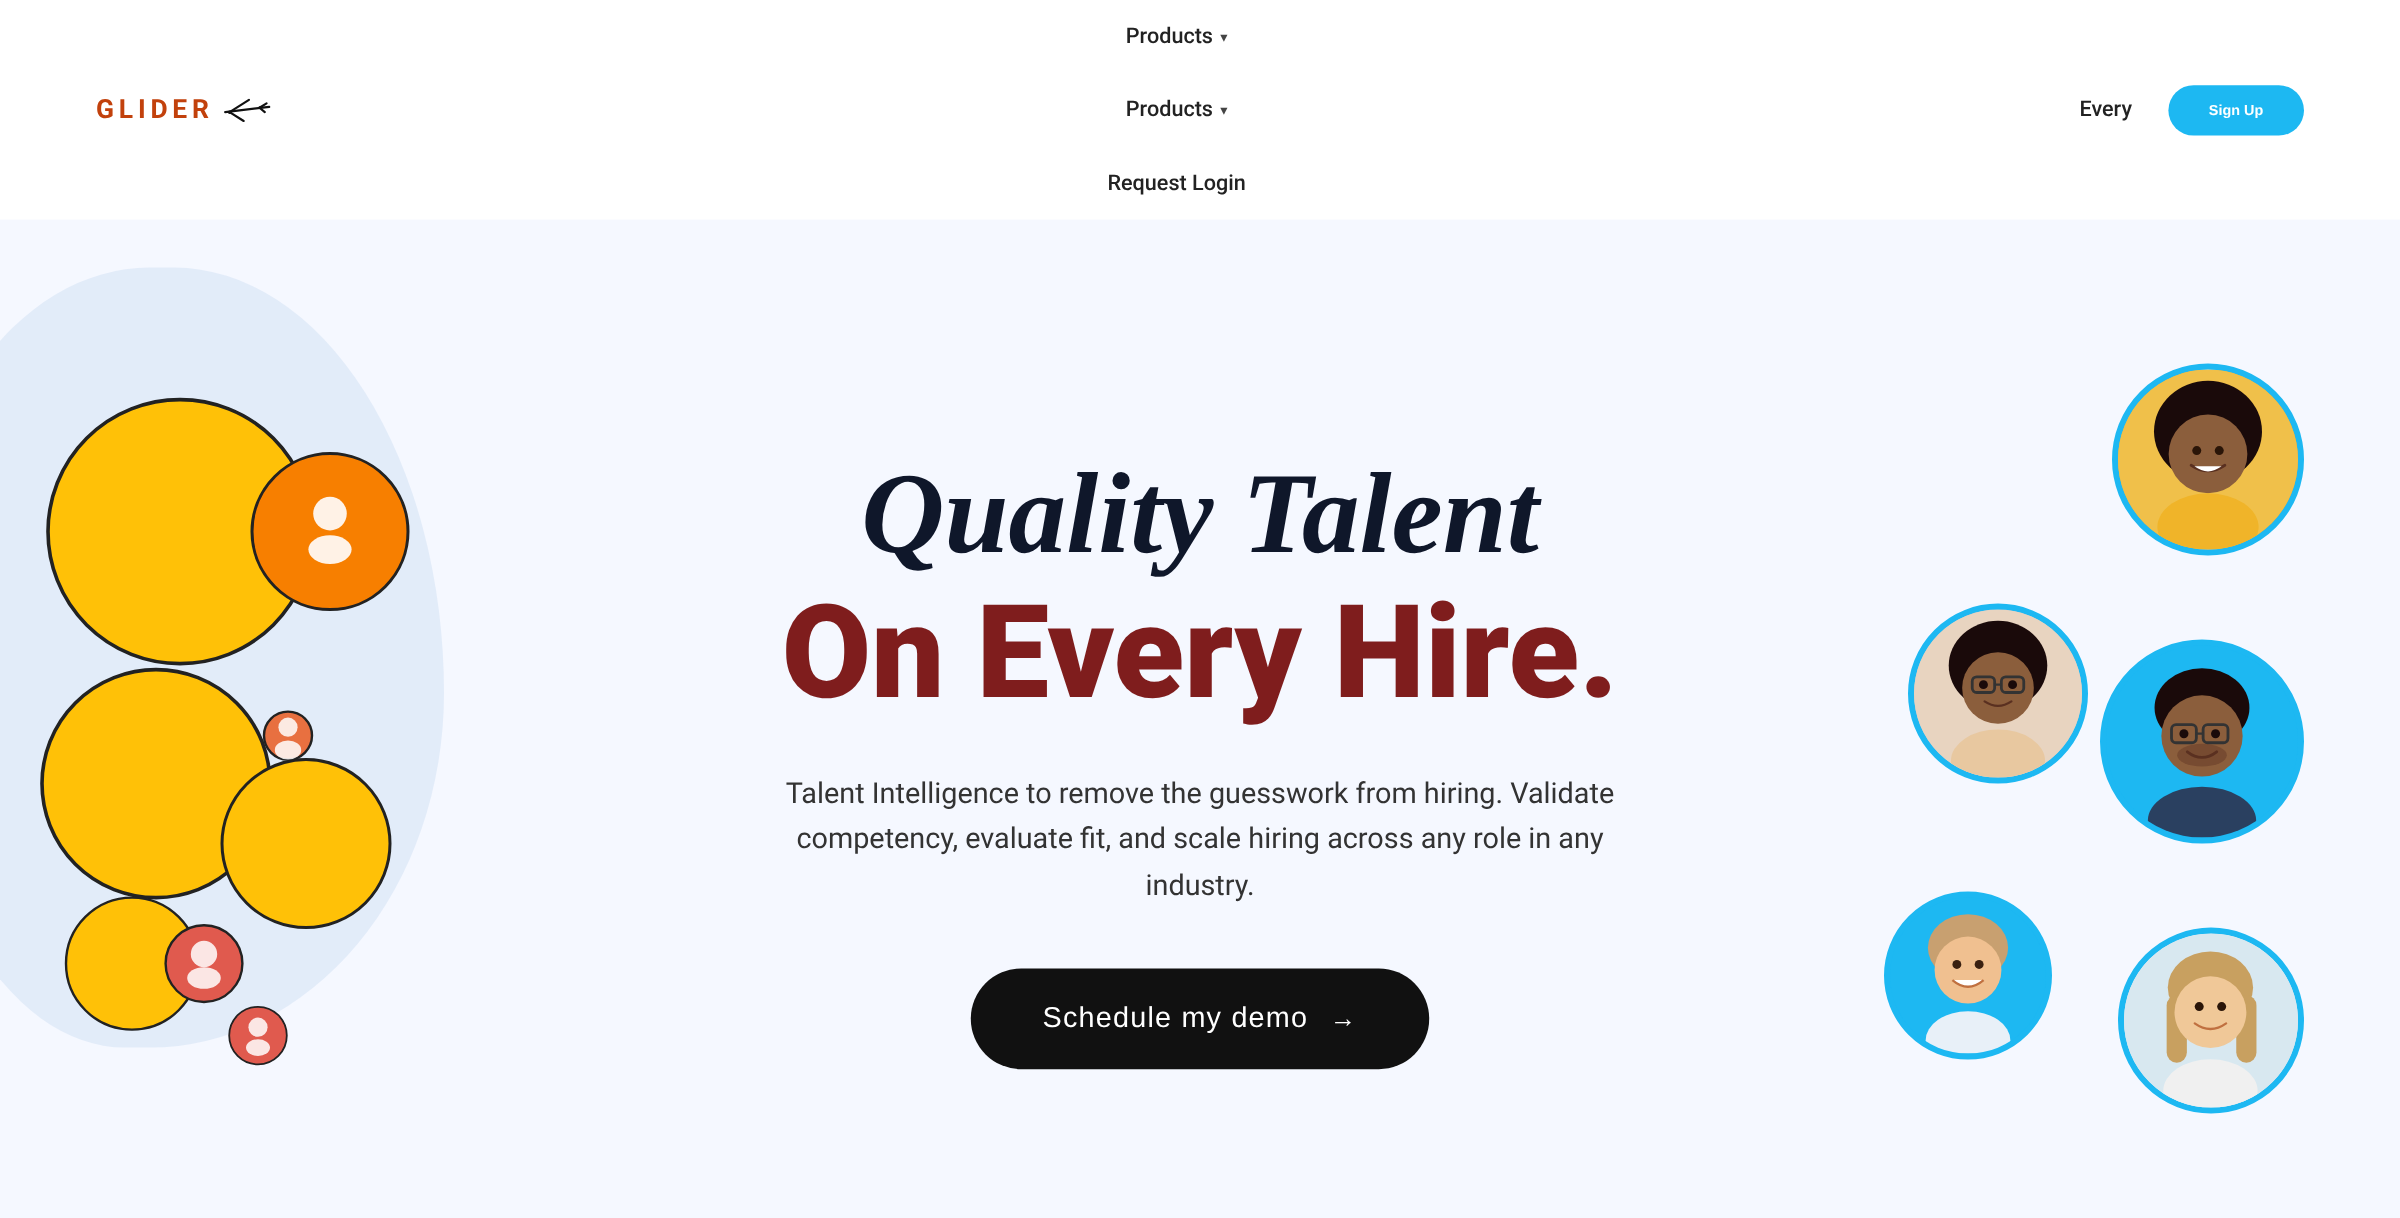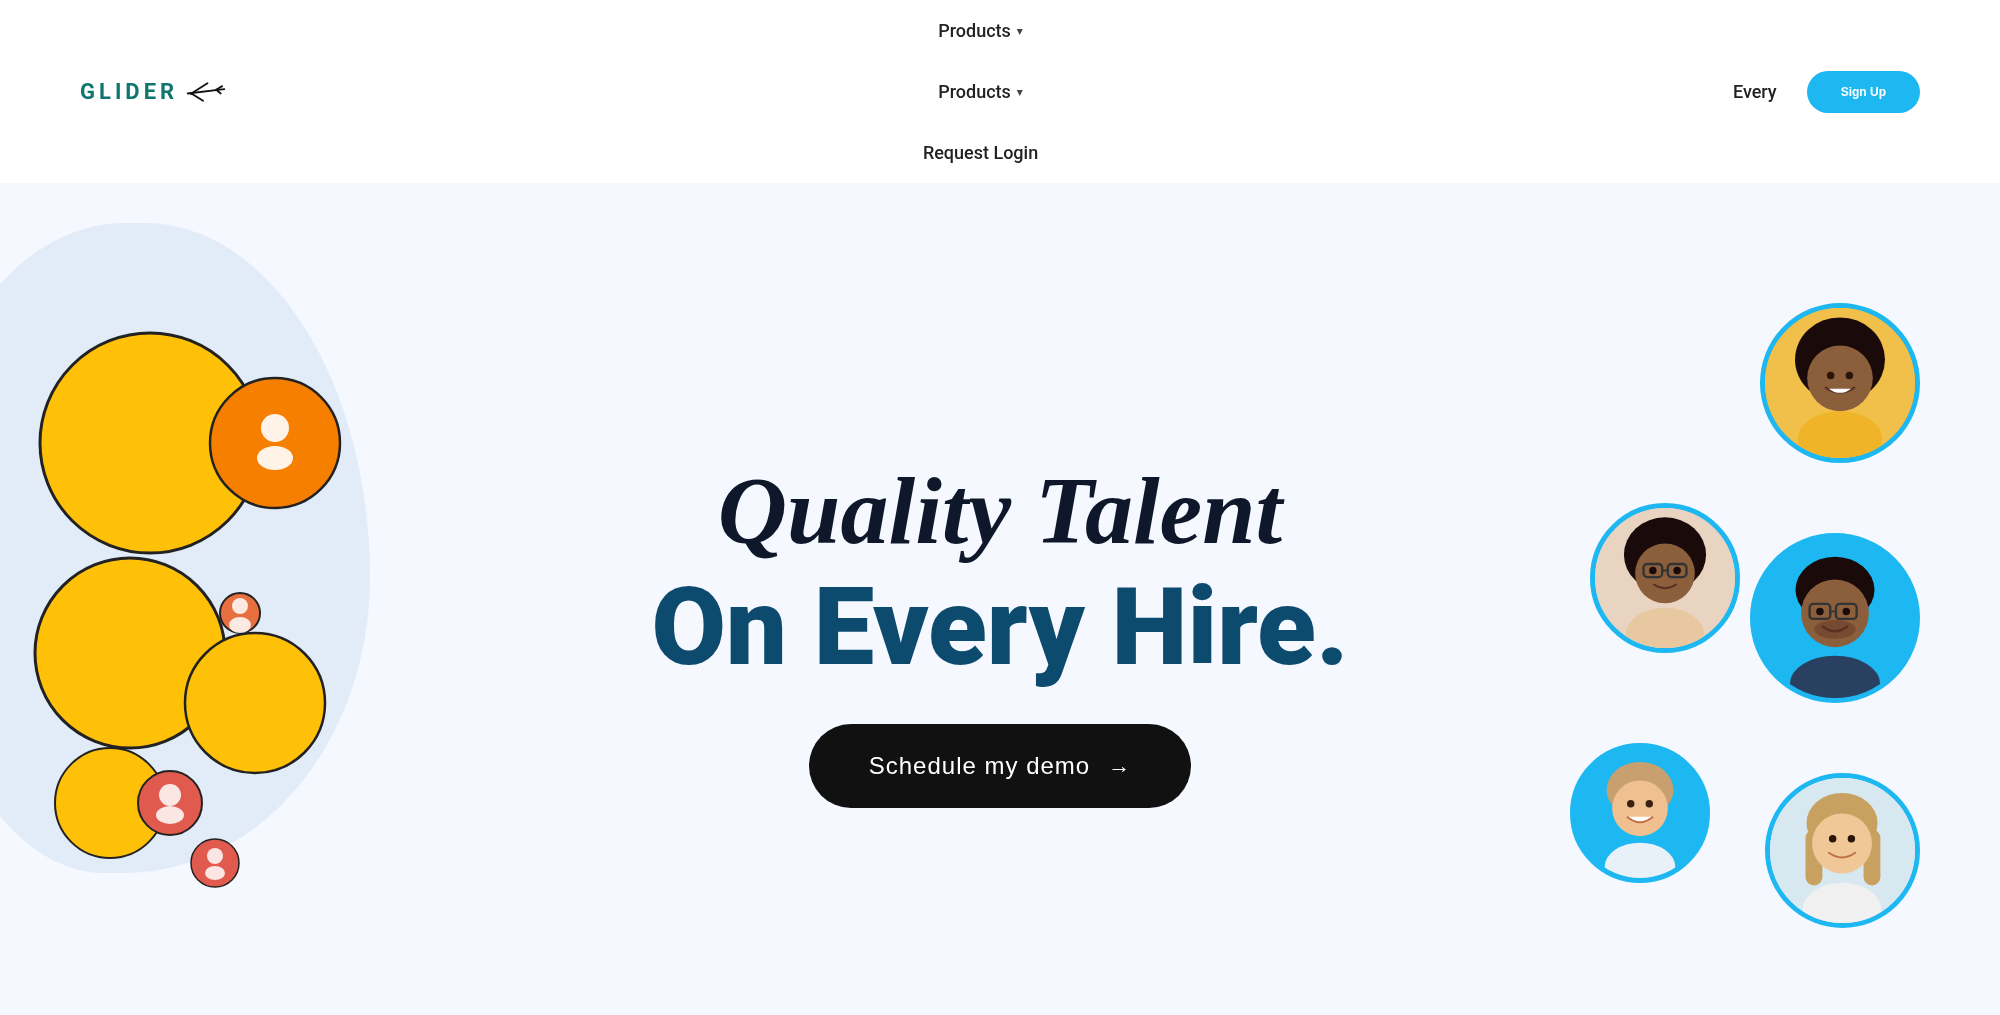--- a/index.html
+++ b/index.html
@@ -27,21 +27,21 @@
     .logo {
       display: flex;
       align-items: center;
       gap: 6px;
     }
 
     .logo-text {
       font-size: 22px;
       font-weight: 700;
       letter-spacing: 4px;
-      color: #0f766e;
+      color: #c2410c;
     }
 
     .logo-icon {
       display: flex;
       align-items: center;
     }
 
     .logo-icon svg {
       width: 44px;
       height: 30px;
@@ -135,21 +135,21 @@
       color: #0f172a;
       font-family: 'Comic Sans MS', 'Chalkboard SE', cursive;
       font-style: italic;
       font-weight: 700;
       line-height: 1.1;
       margin-bottom: 8px;
     }
 
     .hero-title-bold {
       font-size: 108px;
-      color: #0c4a6e;
+      color: #7f1d1d;
       font-weight: 900;
       line-height: 1.05;
       margin-bottom: 40px;
     }
 
     .hero-subtitle {
       font-size: 24px;
       color: #333;
       line-height: 1.6;
       max-width: 700px;
@@ -252,20 +252,21 @@
 
       <circle cx="195" cy="550" r="24" fill="#E05A4E" stroke="#222" stroke-width="1.5"></circle>
       <circle cx="195" cy="543" r="8" fill="#fff" opacity="0.85"></circle>
       <ellipse cx="195" cy="560" rx="10" ry="7" fill="#fff" opacity="0.85"></ellipse>
     </svg>
   </div>
 
   <div class="hero-content">
     <div class="hero-title-script">Quality Talent</div>
     <div class="hero-title-bold">On Every Hire.</div>
+    <p class="hero-subtitle">Talent Intelligence to remove the guesswork from hiring. Validate competency, evaluate fit, and scale hiring across any role in any industry.</p>
     <button class="cta-button">
       <span>Schedule my demo</span>
       <span class="cta-arrow">→</span>
     </button>
   </div>
 
   <div class="avatars-container">
 
     <div style="position:absolute;right:20px;top:20px;width:160px;height:160px;border-radius:50%;border:5px solid #1db8f2;overflow:hidden;background:linear-gradient(135deg,#f0c04a,#e8a030);">
       <svg viewBox="0 0 160 160" xmlns="http://www.w3.org/2000/svg">

